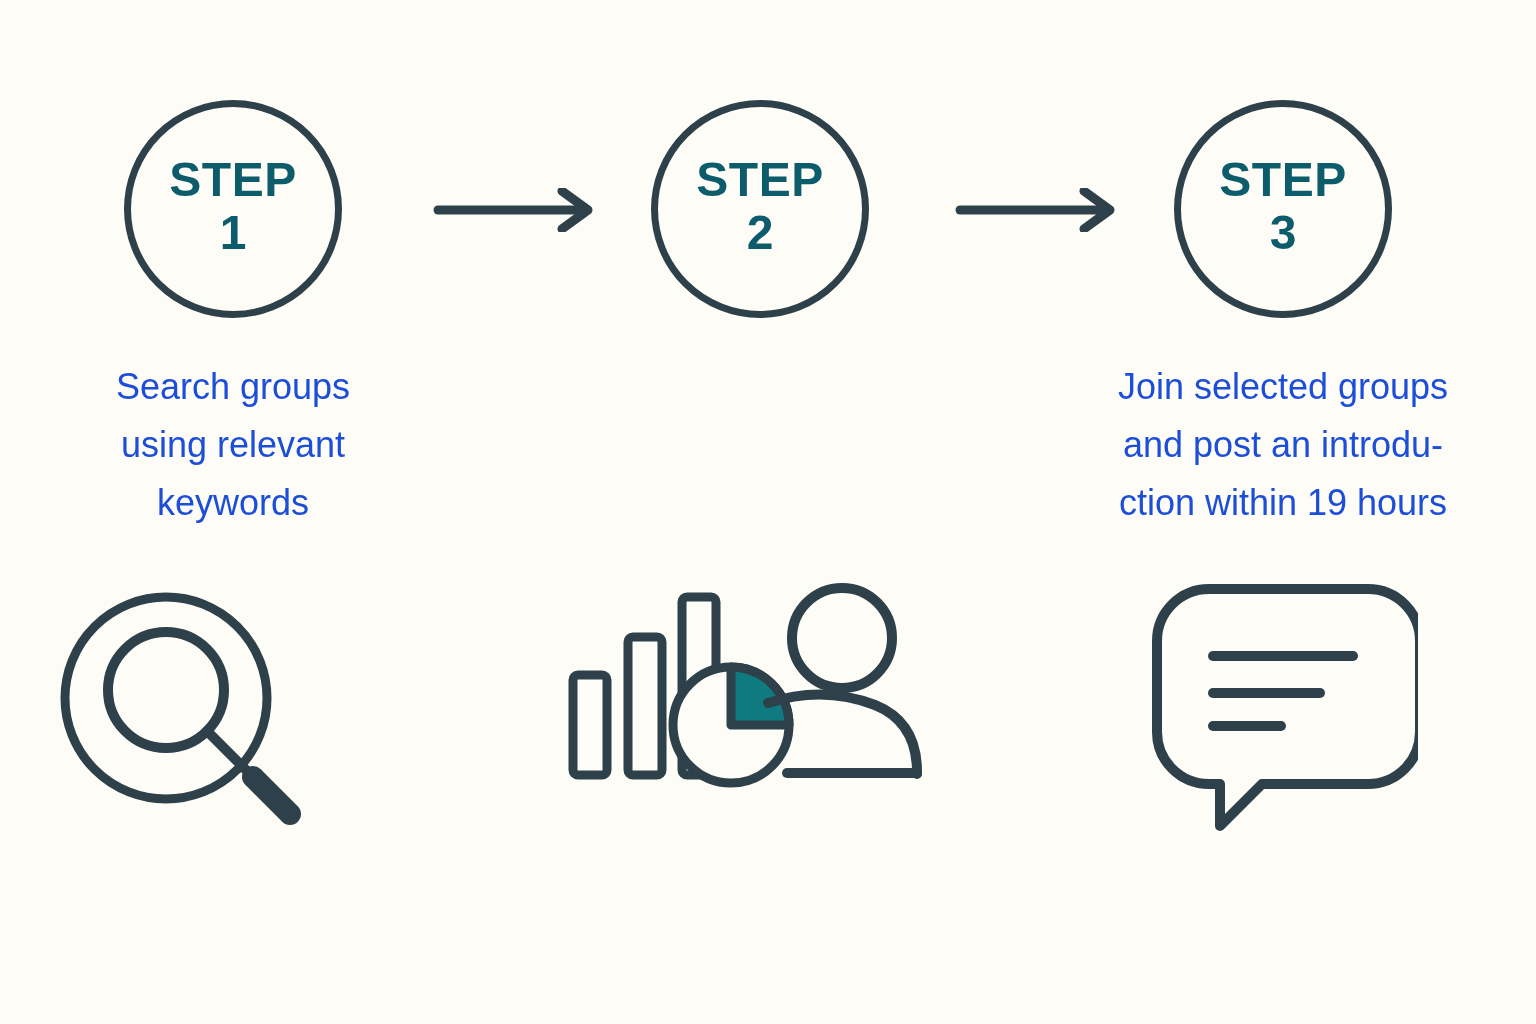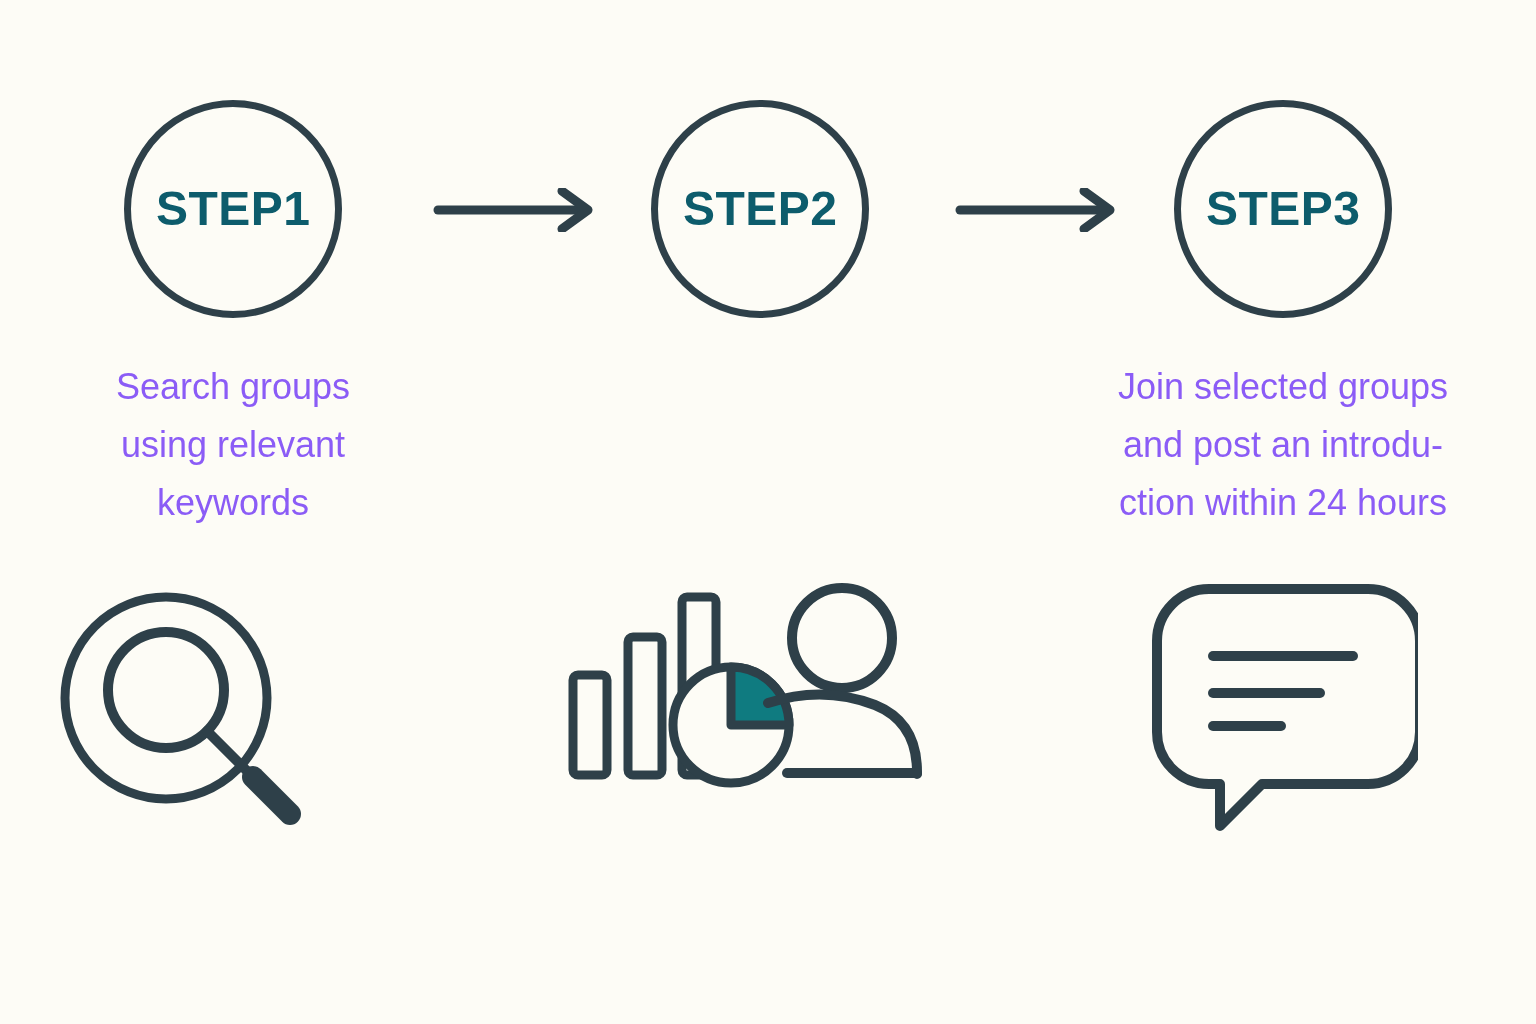--- a/index.html
+++ b/index.html
@@ -36,20 +36,21 @@
     position: absolute;
     top: 100px;
     left: 50%;
     transform: translateX(-50%);
     width: 218px;
     height: 218px;
     border: 7px solid #2e4049;
     border-radius: 50%;
     box-sizing: border-box;
     display: flex;
+    flex-direction: column;
     align-items: center;
     justify-content: center;
     background: #fdfcf6;
   }
   .badge-word {
     font-size: 48px;
     font-weight: bold;
     color: #0d5c6c;
     letter-spacing: 0.5px;
     line-height: 1.02;
@@ -63,21 +64,21 @@
 
   
   .caption {
     position: absolute;
     top: 358px;
     left: 0;
     width: 440px;
     text-align: center;
     font-size: 36px;
     line-height: 58px;
-    color: #8b5cf6;
+    color: #1d4ed8;
     font-weight: 400;
     white-space: pre-line;
   }
   .caption.wide { width: 460px; left: -10px; }
 
   
   .icon-wrap {
     position: absolute;
     top: 580px;
     left: 0;
@@ -162,21 +163,21 @@
 
   <div class="step-col col-3">
 
     <div class="badge">
       <span class="badge-word">STEP</span>
       <span class="badge-num">3</span>
     </div>
 
     <div class="caption wide">Join selected groups
 and post an introdu-
-ction within 24 hours</div>
+ction within 19 hours</div>
 
     <div class="icon-wrap">
       <svg width="270" height="260" viewBox="0 0 270 260">
         <path d="M61 9 H220 A52 52 0 0 1 272 61 V152 A52 52 0 0 1 220 204
                  H114 L72 246 L72 204 H61 A52 52 0 0 1 9 152 V61 A52 52 0 0 1 61 9 Z" fill="none" stroke="#2e4049" stroke-width="10" stroke-linejoin="round" stroke-linecap="round"></path>
         <line x1="65" y1="76" x2="205" y2="76" stroke="#2e4049" stroke-width="10" stroke-linecap="round"></line>
         <line x1="65" y1="113" x2="172" y2="113" stroke="#2e4049" stroke-width="10" stroke-linecap="round"></line>
         <line x1="65" y1="146" x2="133" y2="146" stroke="#2e4049" stroke-width="10" stroke-linecap="round"></line>
       </svg>
     </div>

